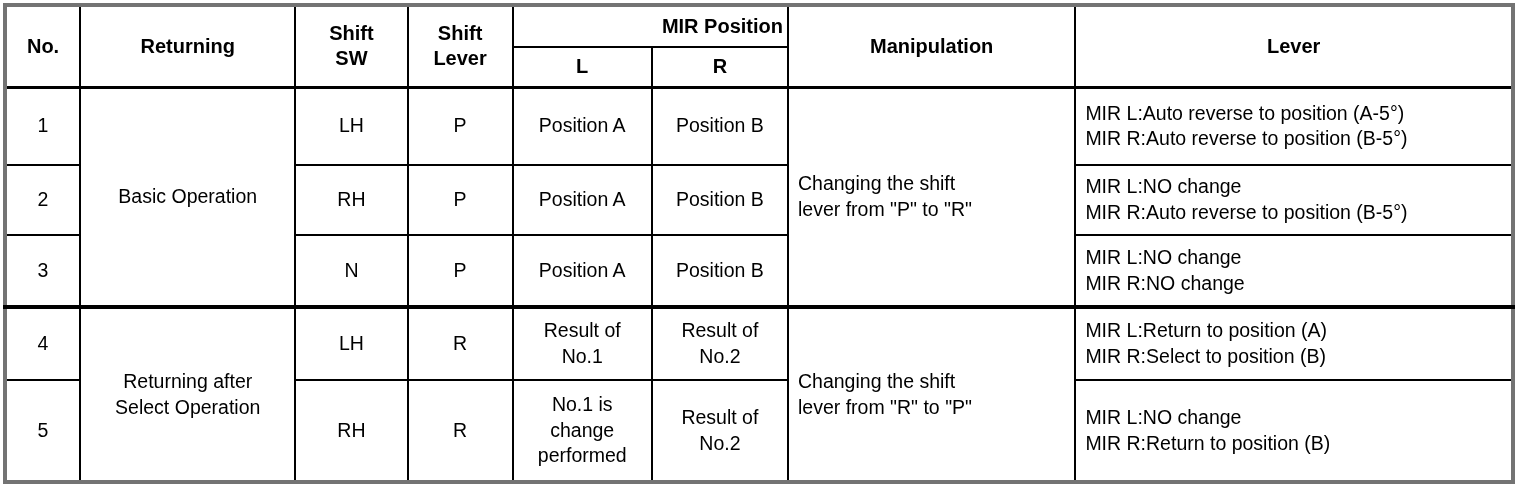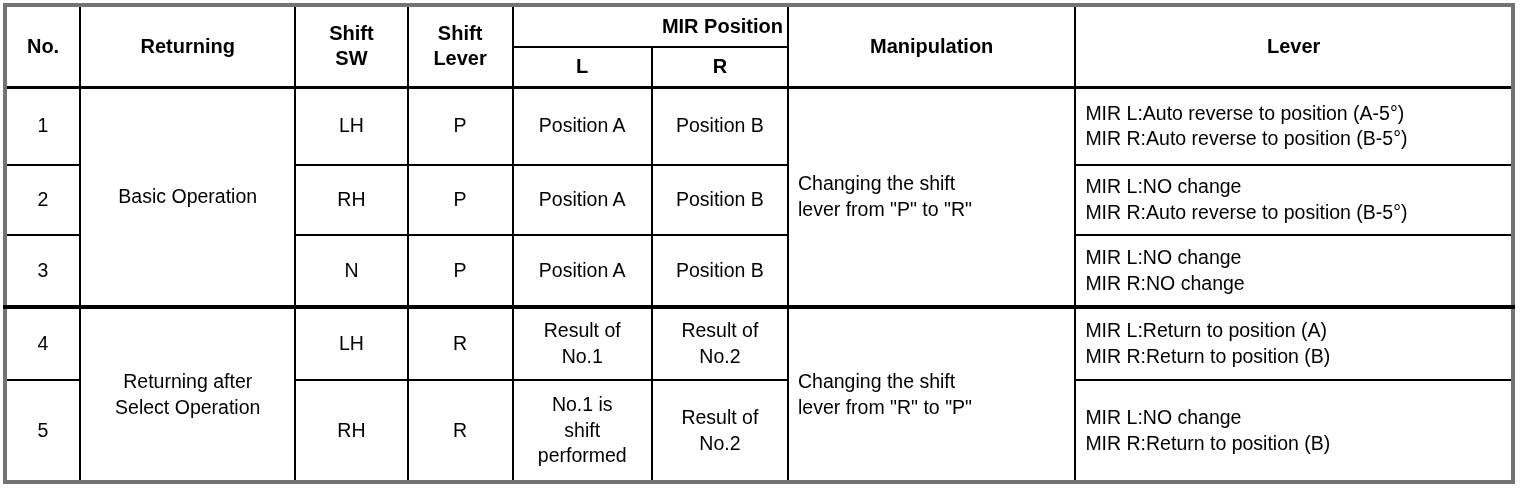--- a/index.html
+++ b/index.html
@@ -121,28 +121,28 @@
 Select Operation</td>
         <td>LH</td>
         <td>R</td>
         <td>Result of
 No.1</td>
         <td>Result of
 No.2</td>
         <td rowspan="2" class="left">Changing the shift
 lever from "R" to "P"</td>
         <td class="left">MIR L:Return to position (A)
-MIR R:Return to position (B)</td>
+MIR R:Select to position (B)</td>
       </tr>
       <tr style="height:102px">
         <td>5</td>
         <td>RH</td>
         <td>R</td>
         <td>No.1 is
-shift
+change
 performed</td>
         <td>Result of
 No.2</td>
         <td class="left">MIR L:NO change
 MIR R:Return to position (B)</td>
       </tr>
     </tbody>
   </table>
 </div>
 

